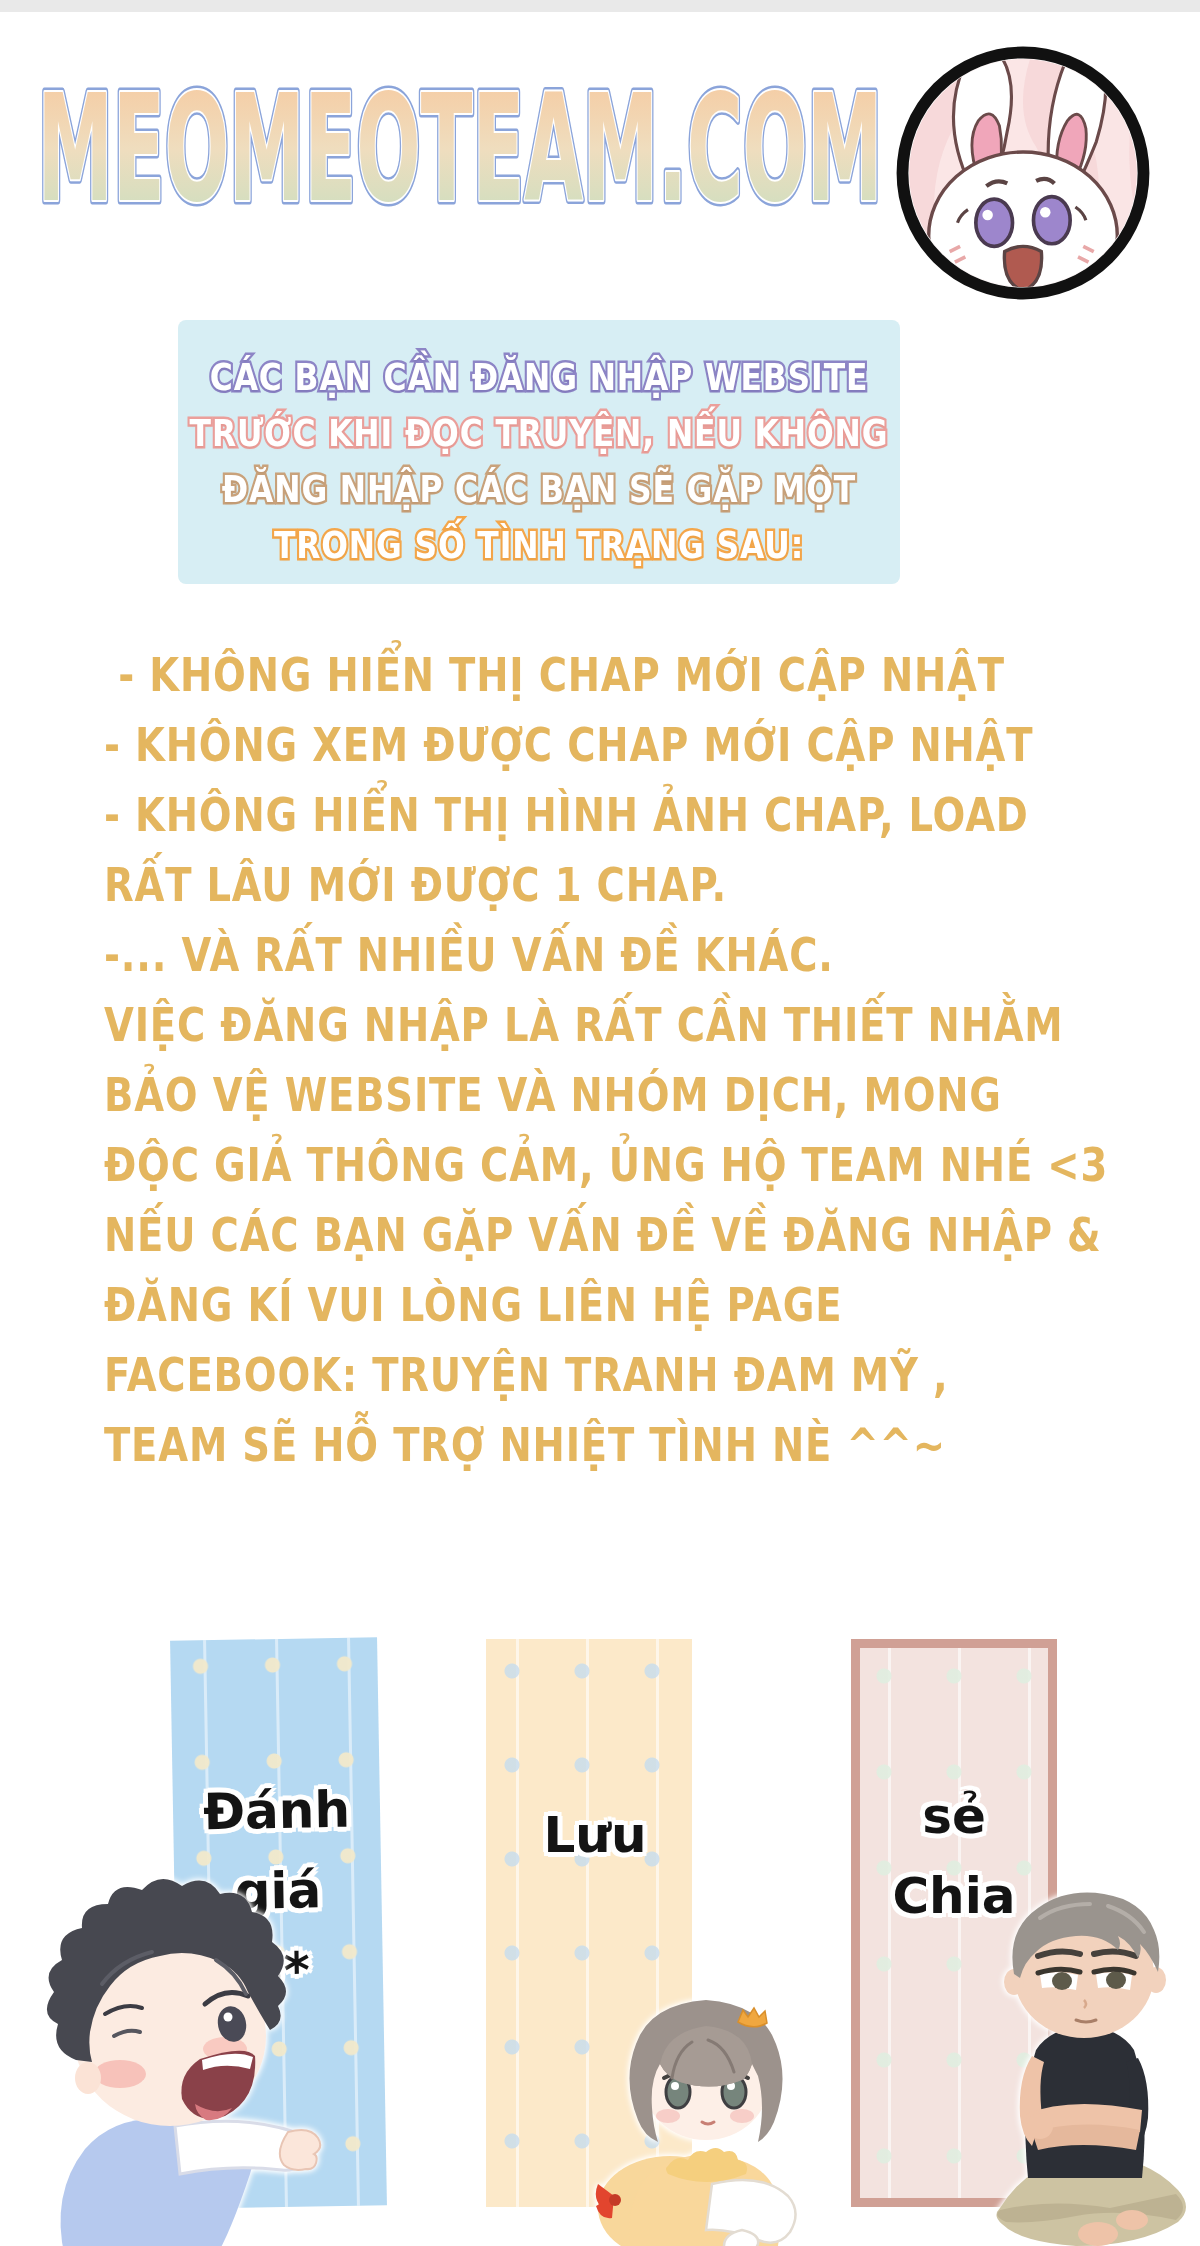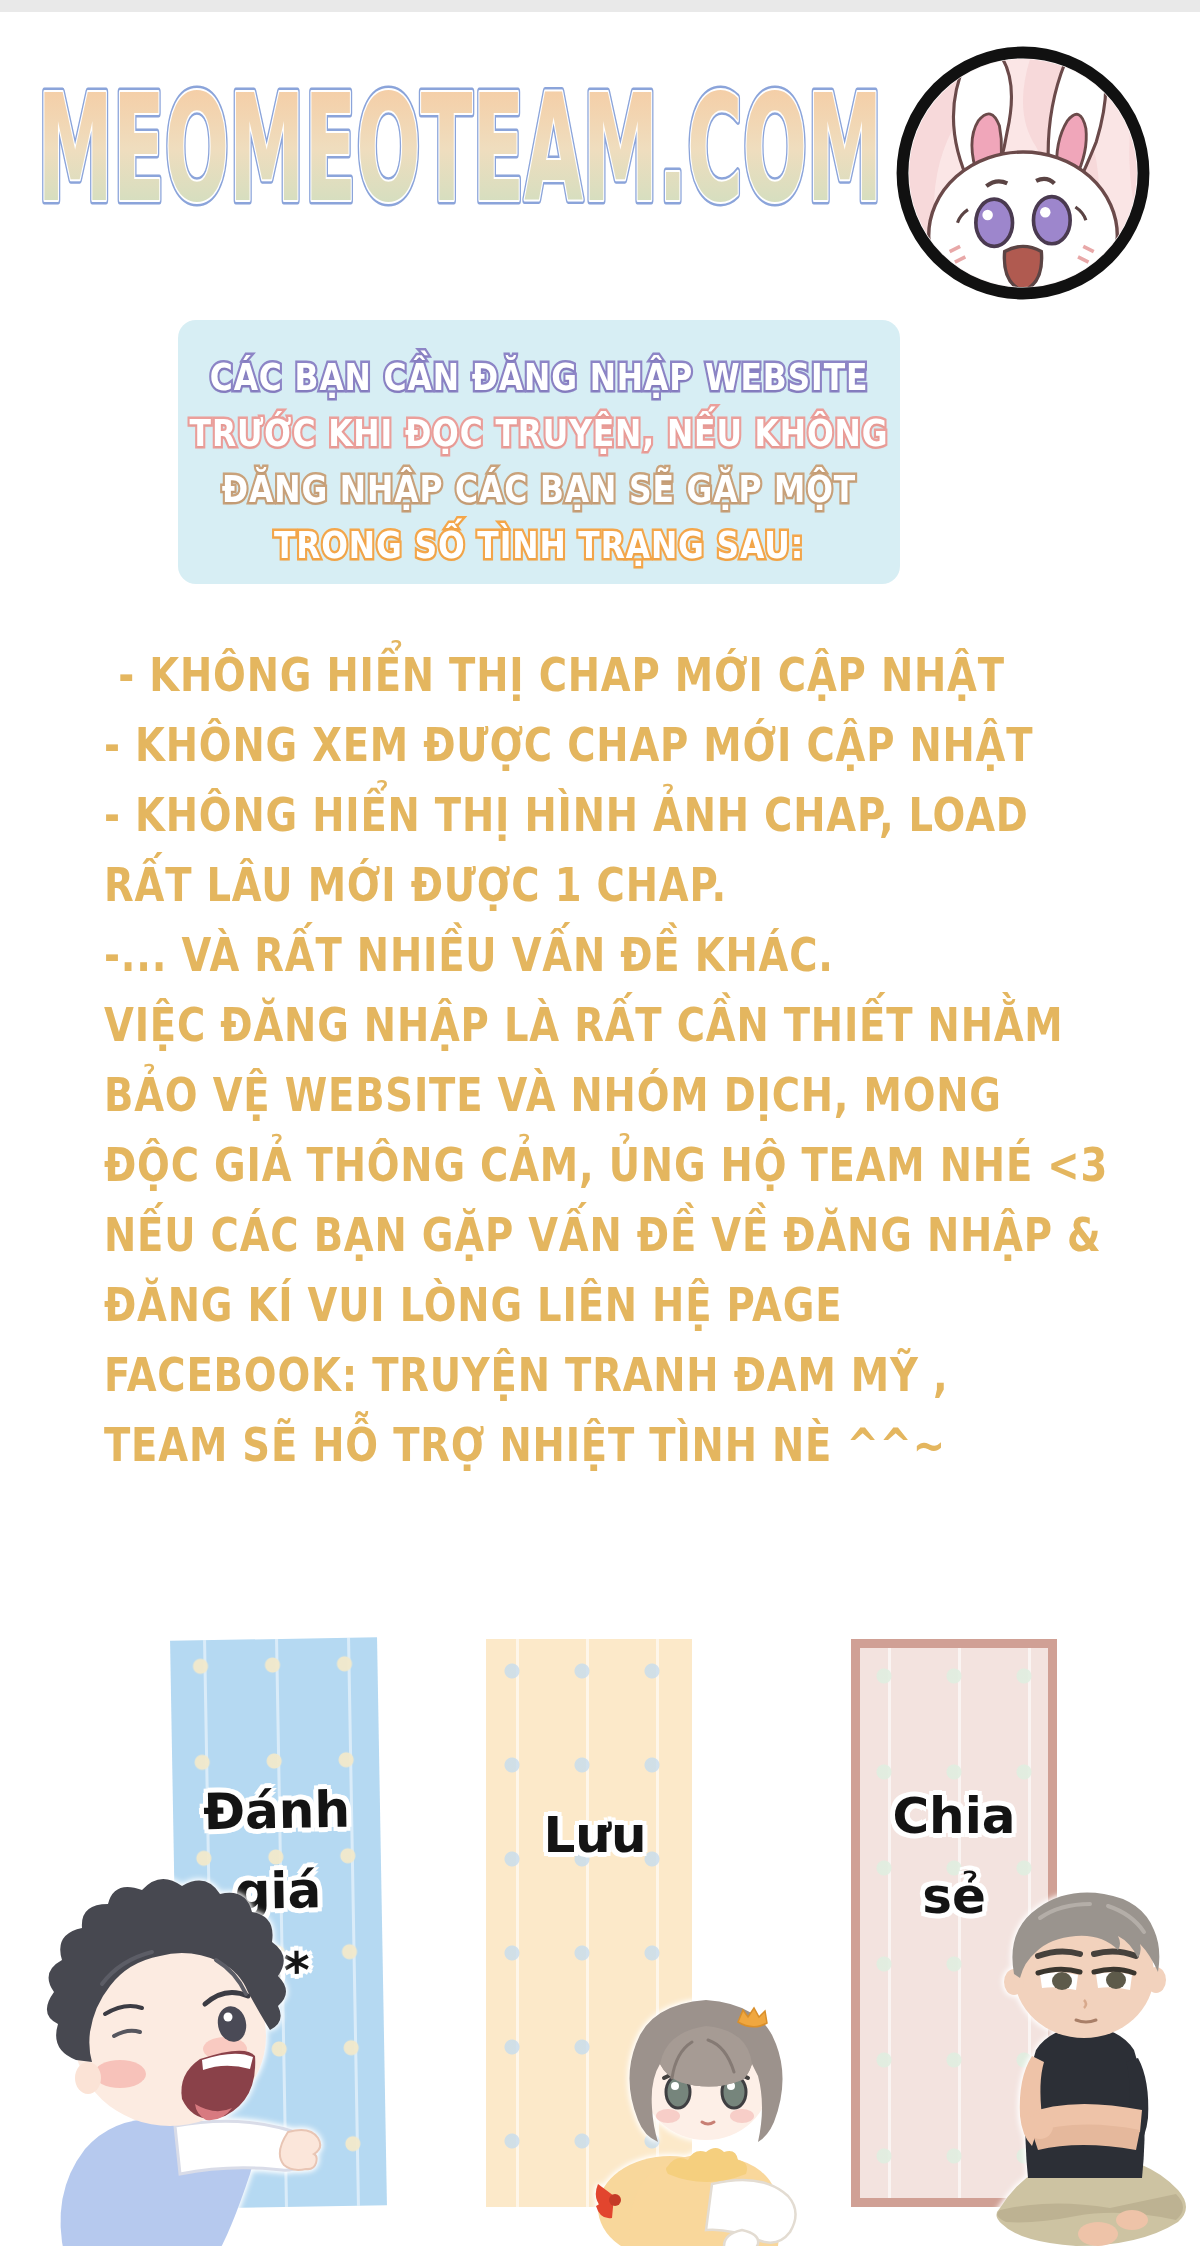--- a/index.html
+++ b/index.html
@@ -8,21 +8,21 @@
     background:#ffffff;overflow:hidden;
     font-family:"DejaVu Sans","Liberation Sans",sans-serif;
   }
   
   #logo{position:absolute;left:28px;top:48px;width:865px;height:180px;}
   
   #bunny{position:absolute;left:892px;top:30px;width:262px;height:262px;}
   
   #notice{
     position:absolute;left:178px;top:308px;width:722px;height:264px;
-    background:#d7eef4;border-radius:18px;
+    background:#d7eef4;border-radius:8px;
   }
   #notice .lines{
     position:absolute;left:-64px;top:30px;width:850px;
     transform:scaleX(.85);transform-origin:center top;
     text-align:center;
   }
   .n-line{
     font-size:37px;font-weight:900;line-height:56px;color:#ffffff;
     letter-spacing:1px;white-space:pre;
     paint-order:stroke fill;
@@ -173,22 +173,22 @@
   </div>
 
   <div id="card-save" class="card">
     <div class="card-label">
       <div class="c-line">Lưu</div>
     </div>
   </div>
 
   <div id="card-share" class="card">
     <div class="card-label">
+      <div class="c-line">sẻ</div>
       <div class="c-line">Chia</div>
-      <div class="c-line">sẻ</div>
     </div>
   </div>
 
   <svg id="chibi-boy-rate" class="chibi" viewBox="0 0 330 394">
 
     <path d="M55 394 Q40 330 75 285 Q105 250 160 255 L225 268 Q250 280 240 310 Q220 370 205 394 Z" fill="#b6c9ee"></path>
 
     <path d="M165 262 Q230 250 285 268 Q300 274 295 292 Q290 308 272 306 Q220 300 170 310 Z" fill="#ffffff" stroke="#d9dce8" stroke-width="3"></path>
     <path d="M278 268 q22 -6 30 6 q6 10 -4 16 q4 2 2 9 q-2 7 -10 6 q-14 3 -22 -4 q-10 -12 4 -33z" fill="#fbe6da" stroke="#e8c5b4" stroke-width="2"></path>
 

